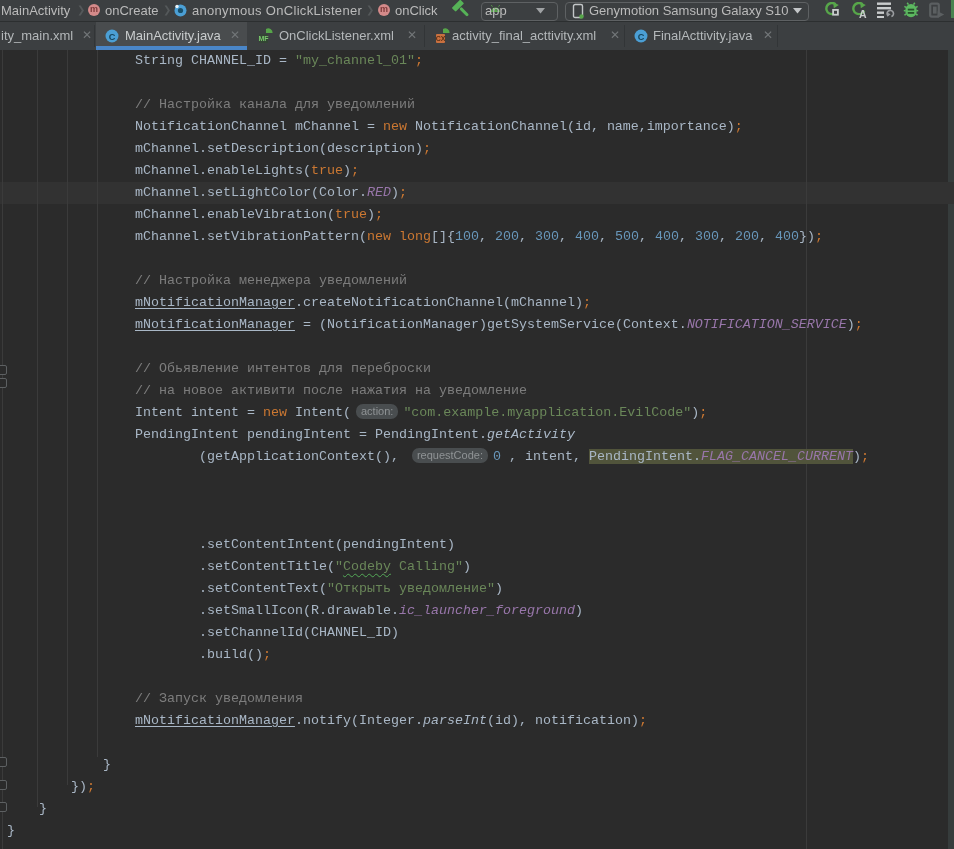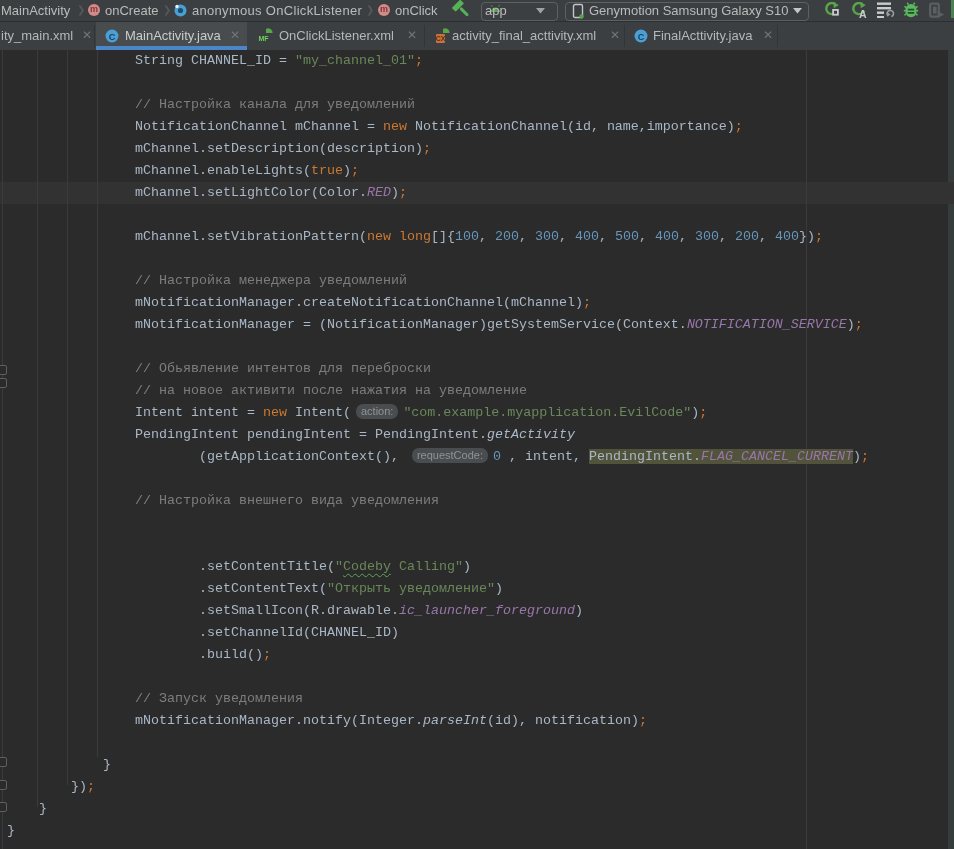--- a/index.html
+++ b/index.html
@@ -23,21 +23,21 @@
   #ed{position:absolute;left:0;top:50px;width:954px;height:799px;background:#2b2b2b;}
   .vg{position:absolute;width:1px;background:#3b3b3b;}
   #caret{position:absolute;left:0;top:132px;width:954px;height:22px;background:#323232;}
   .ln{position:absolute;left:7px;height:22px;line-height:22px;font-family:"Liberation Mono",monospace;font-size:13.33px;color:#a9b7c6;white-space:pre;}
   .k{color:#cc7832;}
   .s{color:#6a8759;}
   .n{color:#6897bb;}
   .c{color:#7d7d7d;}
   .p{color:#9876aa;font-style:italic;}
   .it{font-style:italic;}
-  .u{text-underline-offset:2px;}
+  .u{text-decoration:underline;text-underline-offset:2px;}
   .hl{background:#51543b;}
   .wv{text-decoration:underline wavy #54a857;text-decoration-thickness:1px;text-underline-offset:3px;}
   .chip{display:inline-block;background:#494d4f;color:#8f9395;border-radius:7px;font-family:"Liberation Sans",sans-serif;font-size:11px;line-height:13px;padding:1px 5px;margin:0 5px;vertical-align:1px;}
   #stripe{position:absolute;left:948px;top:0;width:6px;height:799px;background:#363c3c;}
   .fold{position:absolute;left:-3px;width:8px;height:8px;border:1px solid #5d6062;border-radius:2px;background:#2b2b2b;}
 </style>
 </head>
 <body>
 <div id="app">
   <div id="nav">
@@ -182,30 +182,31 @@
     <div class="fold" style="top:328px"></div>
     <div class="fold" style="top:707px"></div>
     <div class="fold" style="top:730px"></div>
     <div class="fold" style="top:752px"></div>
     <div class="ln" style="top:0px">                String CHANNEL_ID = <span class="s">"my_channel_01"</span><span class="k">;</span></div>
     <div class="ln" style="top:44px"><span class="c">                // Настройка канала для уведомлений</span></div>
     <div class="ln" style="top:66px">                NotificationChannel mChannel = <span class="k">new</span> NotificationChannel(id, name,importance)<span class="k">;</span></div>
     <div class="ln" style="top:88px">                mChannel.setDescription(description)<span class="k">;</span></div>
     <div class="ln" style="top:110px">                mChannel.enableLights(<span class="k">true</span>)<span class="k">;</span></div>
     <div class="ln" style="top:132px">                mChannel.setLightColor(Color.<span class="p">RED</span>)<span class="k">;</span></div>
+    <div class="ln" style="top:154px">                mChannel.enableVibration(<span class="k">true</span>)<span class="k">;</span></div>
     <div class="ln" style="top:176px">                mChannel.setVibrationPattern(<span class="k">new long</span>[]{<span class="n">100</span>, <span class="n">200</span>, <span class="n">300</span>, <span class="n">400</span>, <span class="n">500</span>, <span class="n">400</span>, <span class="n">300</span>, <span class="n">200</span>, <span class="n">400</span>})<span class="k">;</span></div>
     <div class="ln" style="top:220px"><span class="c">                // Настройка менеджера уведомлений</span></div>
     <div class="ln" style="top:242px">                <span class="u">mNotificationManager</span>.createNotificationChannel(mChannel)<span class="k">;</span></div>
     <div class="ln" style="top:264px">                <span class="u">mNotificationManager</span> = (NotificationManager)getSystemService(Context.<span class="p">NOTIFICATION_SERVICE</span>)<span class="k">;</span></div>
     <div class="ln" style="top:308px"><span class="c">                // Обьявление интентов для переброски</span></div>
     <div class="ln" style="top:330px"><span class="c">                // на новое активити после нажатия на уведомление</span></div>
     <div class="ln" style="top:352px">                Intent intent = <span class="k">new</span> Intent(<span class="chip">action:</span><span class="s">"com.example.myapplication.EvilCode"</span>)<span class="k">;</span></div>
     <div class="ln" style="top:374px">                PendingIntent pendingIntent = PendingIntent.<span class="it">getActivity</span></div>
     <div class="ln" style="top:396px">                        (getApplicationContext(), <span class="chip">requestCode:</span><span class="n">0</span> , intent, <span class="hl">PendingIntent.<span class="p">FLAG_CANCEL_CURRENT</span></span>)<span class="k">;</span></div>
-    <div class="ln" style="top:440px"><span class="c">                // Настройка внешнего вида уведомления</span></div>
+    <div class="ln" style="top:484px">                        .setContentIntent(pendingIntent)</div>
     <div class="ln" style="top:506px">                        .setContentTitle(<span class="s">"<span class="wv">Codeby</span> Calling"</span>)</div>
     <div class="ln" style="top:528px">                        .setContentText(<span class="s">"Открыть уведомление"</span>)</div>
     <div class="ln" style="top:550px">                        .setSmallIcon(R.drawable.<span class="p">ic_launcher_foreground</span>)</div>
     <div class="ln" style="top:572px">                        .setChannelId(CHANNEL_ID)</div>
     <div class="ln" style="top:594px">                        .build()<span class="k">;</span></div>
     <div class="ln" style="top:638px"><span class="c">                // Запуск уведомления</span></div>
     <div class="ln" style="top:660px">                <span class="u">mNotificationManager</span>.notify(Integer.<span class="it">parseInt</span>(id), notification)<span class="k">;</span></div>
     <div class="ln" style="top:704px">            }</div>
     <div class="ln" style="top:726px">        })<span class="k">;</span></div>
     <div class="ln" style="top:748px">    }</div>

